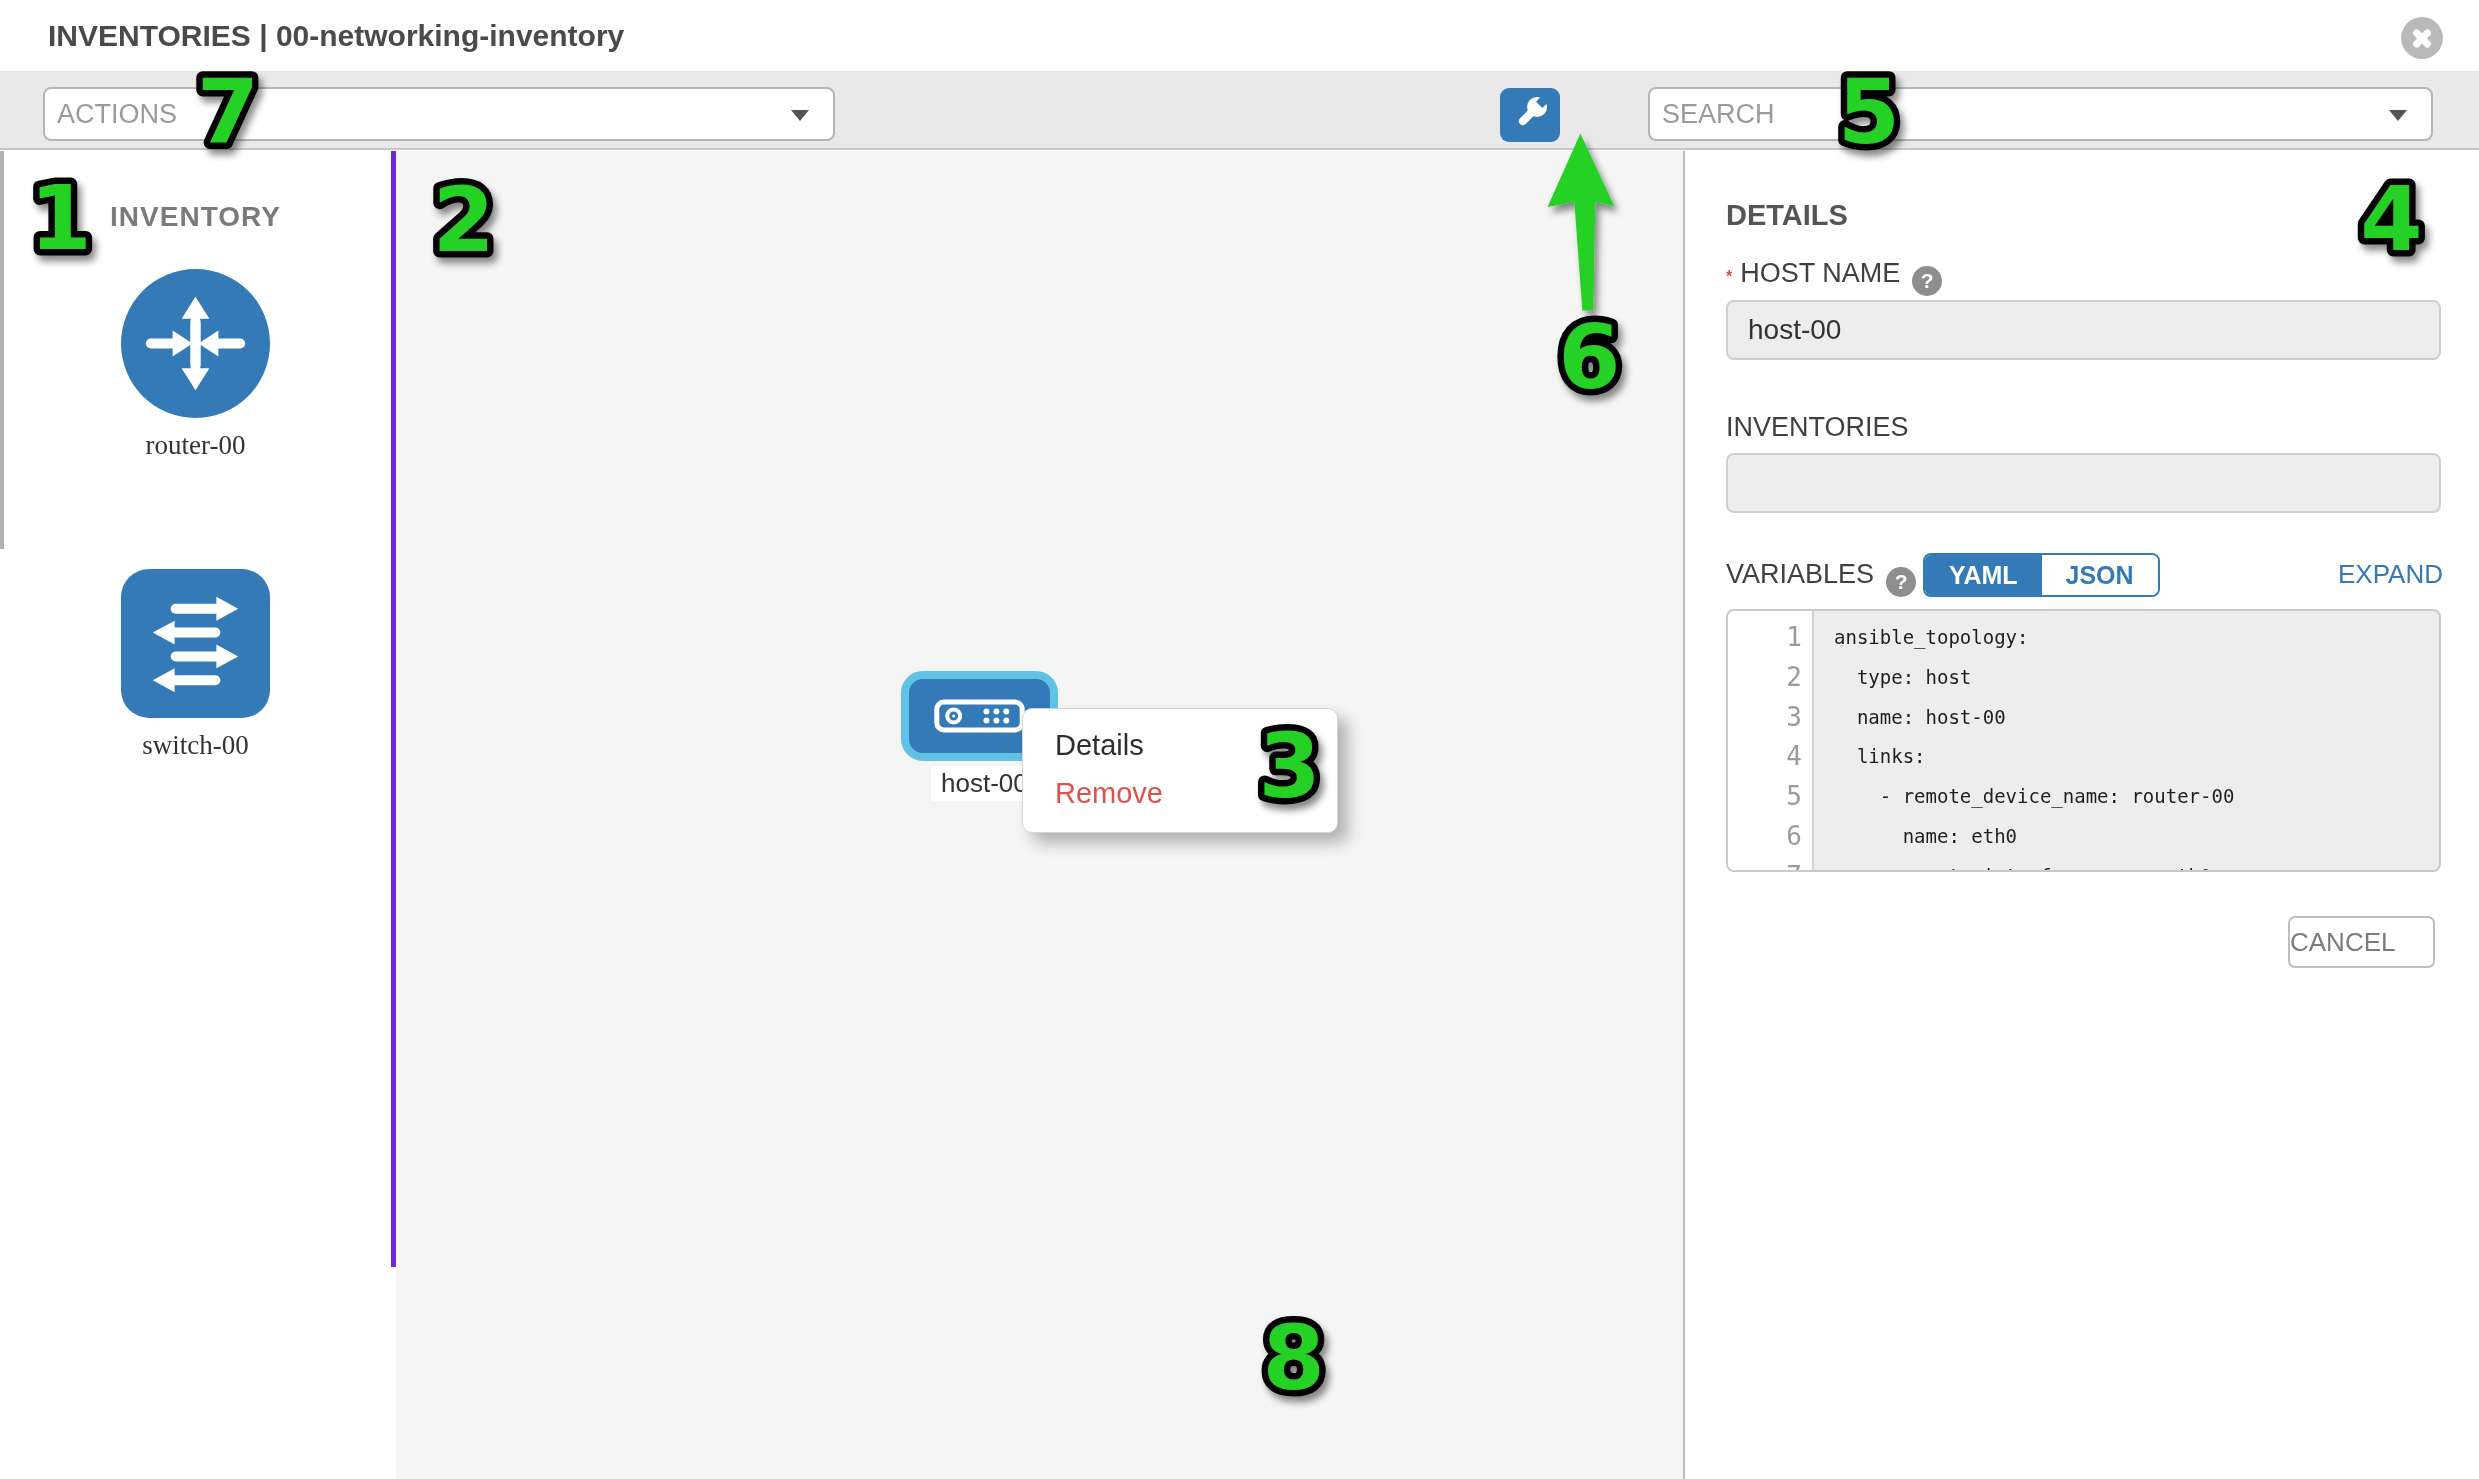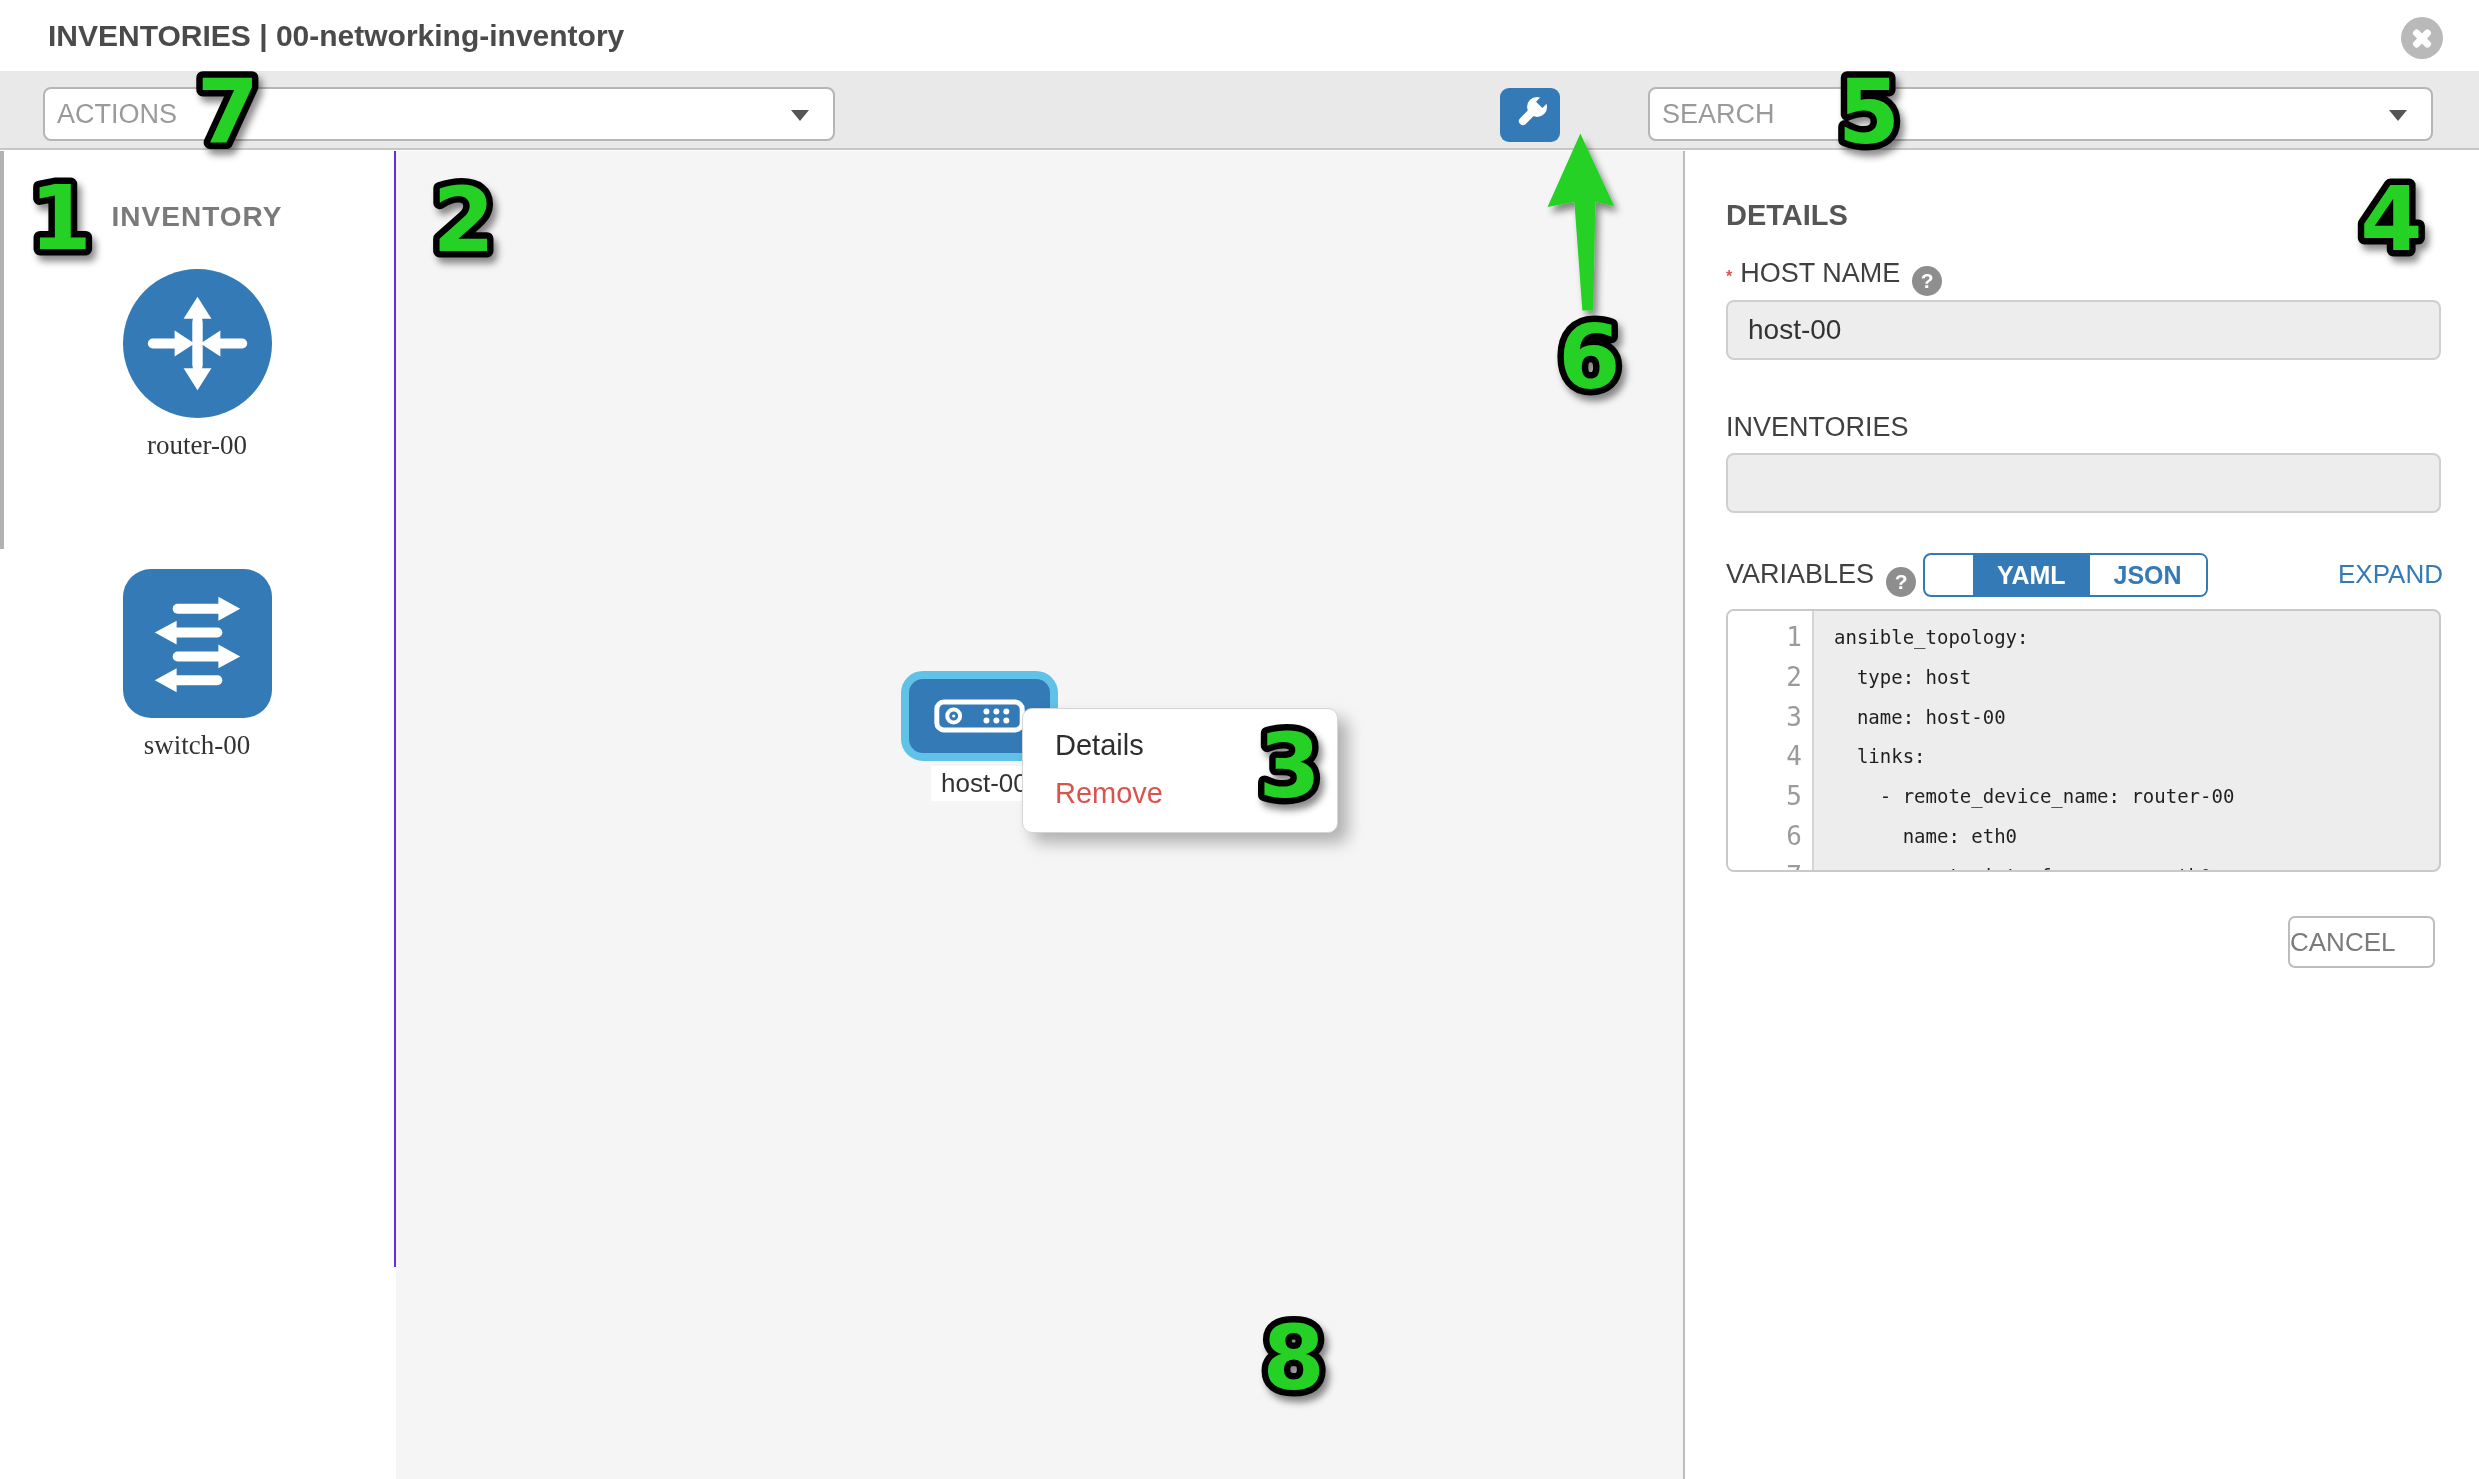--- a/index.html
+++ b/index.html
@@ -19,21 +19,21 @@
   .toolbar { position:absolute; left:0; top:72px; width:2480px; height:78px; background:#e9e9e9; border-bottom:2px solid #c6c6c6; }
   .dropdown { position:absolute; top:15px; height:54px; background:#fff; border:2px solid #b5b5b5; border-radius:8px; }
   .dropdown .ph { position:absolute; left:12px; top:0; line-height:50px; font-size:27px; color:#9a9a9a; }
   .caret { position:absolute; right:24px; top:21px; width:0; height:0; border-left:9px solid transparent; border-right:9px solid transparent; border-top:11px solid #555; }
   .actions-dd { left:43px; width:792px; }
   .search-dd { left:1648px; width:785px; }
   .wrench-btn { position:absolute; left:1500px; top:16px; width:60px; height:54px; background:#337ab7; border-radius:9px; cursor:pointer; }
   .key-btn { position:absolute; left:1574px; top:90px; width:50px; height:50px; cursor:pointer; }
 
   
-  .sidebar { position:absolute; left:0; top:151px; width:396px; height:1116px; background:#fff; border-right:2px solid #6d28d9; }
+  .sidebar { position:absolute; left:0; top:151px; width:396px; height:1116px; background:#fff; border-right:5px solid #6d28d9; }
   .side-notch { position:absolute; left:0; top:0; width:4px; height:398px; background:#b2b2b2; }
   .inv-heading { position:absolute; left:0; top:50px; width:100%; text-align:center; font-size:28px; font-weight:bold; letter-spacing:1px; color:#7a7a7a; }
   .device { position:absolute; left:0; width:100%; text-align:center; cursor:pointer;font-family:Liberation Serif, serif; }
   .device .dev-label { margin-top:8px; font-size:27px; color:#333; }
   .router-shape { display:inline-block; width:149px; height:149px; border-radius:50%; background:#337ab7; }
   .switch-shape { display:inline-block; width:149px; height:149px; border-radius:28px; background:#337ab7; }
 
   .canvas { position:absolute; left:396px; top:151px; width:1289px; height:1328px; background:#f5f5f5; border-right:2px solid #bdbdbd; }
 
   
@@ -61,21 +61,21 @@
   .dp-heading { top:48px; font-size:29px; font-weight:bold; color:#555; }
   .field-label { font-size:27px; color:#404040; }
   .req { color:#d9534f; font-weight:bold; margin-right:8px; }
   .hostname-row { top:107px; }
   .help-icon { display:inline-block; vertical-align:-6px; margin-left:12px; width:30px; height:30px; border-radius:50%; background:#8e8e8e; color:#fff; font-size:21px; font-weight:bold; text-align:center; line-height:30px; cursor:pointer; }
   .text-input { position:absolute; left:34px; width:715px; height:60px; background:#ededed; border:2px solid #cfcfcf; border-radius:8px; font-size:28px; color:#333; line-height:56px; padding-left:20px; }
   .input-host { top:149px; }
   .desc-label { top:261px; }
   .input-desc { top:302px; }
   .vars-row { top:408px; }
-  .toggle-group { position:absolute; left:231px; top:402px; height:44px; border:2px solid #337ab7; border-radius:8px; overflow:hidden; display:flex; cursor:pointer;padding-left:48px; }
+  .toggle-group { position:absolute; left:231px; top:402px; height:44px; border:2px solid #337ab7; border-radius:8px; overflow:hidden; display:flex; cursor:pointer; }
   .toggle-seg { height:40px; line-height:40px; padding:0 24px; font-size:25px; font-weight:bold; }
   .toggle-on { background:#337ab7; color:#fff; }
   .toggle-off { background:#fff; color:#337ab7; }
   .expand-link { position:absolute; left:0; top:408px; width:751px; text-align:right; font-size:26px; color:#337ab7; cursor:pointer; }
 
   .editor { position:absolute; left:34px; top:458px; width:715px; height:263px; border:2px solid #c9c9c9; border-radius:8px; overflow:hidden; background:#ededed; }
   .gutter { position:absolute; left:0; top:0; width:86px; height:100%; background:#fff; border-right:2px solid #d4d4d4; }
   .code-lines { position:absolute; left:0; top:6px; width:100%; }
   .code-line { height:40px; line-height:40px; font-family:"DejaVu Sans Mono", monospace; }
   .code-line .num { position:absolute; left:0; width:74px; text-align:right; color:#9b9b9b; font-size:26px; }

